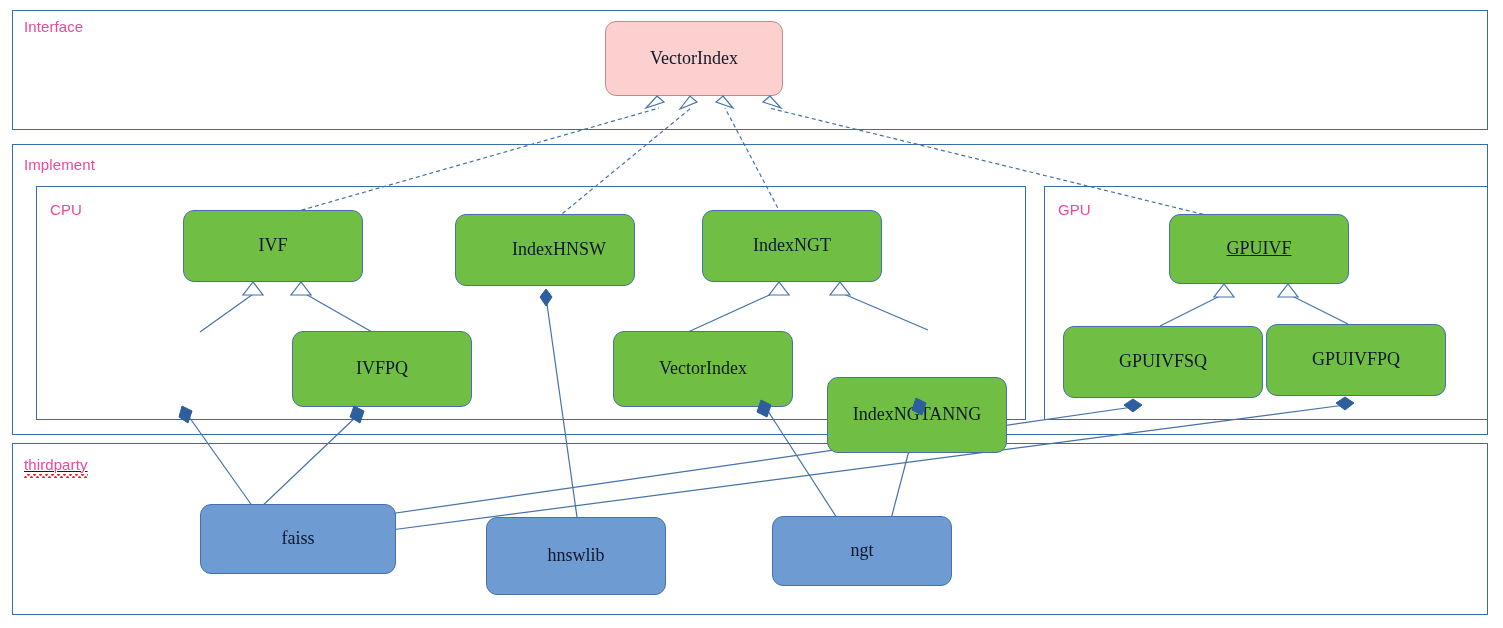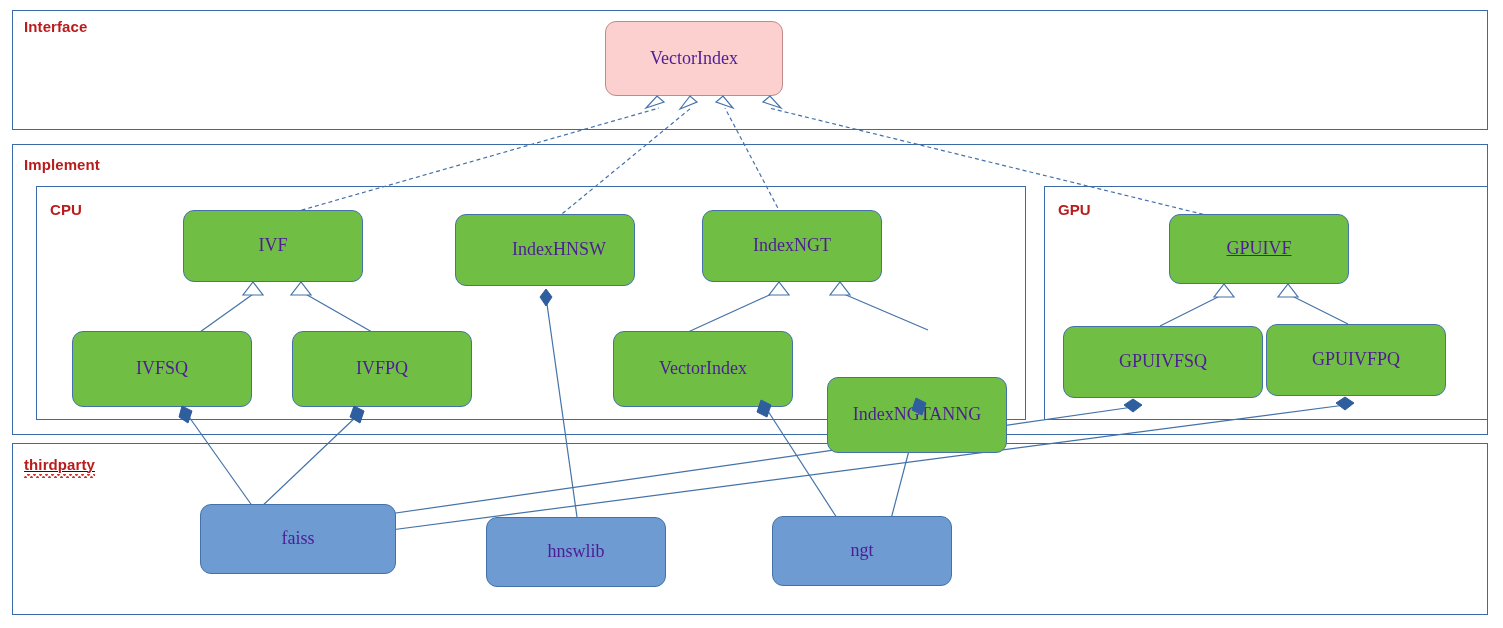--- a/index.html
+++ b/index.html
@@ -16,24 +16,23 @@
   .panel{
     position:absolute;
     box-sizing:border-box;
     border:1px solid #3A6AA8;
     background:transparent;
   }
   .panel-label{
     position:absolute;
     font-family:"Liberation Sans", sans-serif;
     font-size:15px;
-    color:#b91c1c;
+    color:#ec4899;
     white-space:nowrap;
     letter-spacing:0.1px;
-    font-weight:bold;
   }
   .spell-error{
     text-decoration:underline;
     text-decoration-color:#1a1a1a;
     text-decoration-thickness:1px;
     position:relative;
     display:inline-block;
   }
   .spell-error::after{
     content:"";
@@ -52,21 +51,21 @@
   .node{
     position:absolute;
     box-sizing:border-box;
     border:1px solid #4472A8;
     border-radius:11px;
     display:flex;
     align-items:center;
     justify-content:center;
     font-family:"Liberation Serif", serif;
     font-size:18px;
-    color:#4c1d95;
+    color:#0f172a;
     text-align:center;
     line-height:1.1;
     z-index:5;
   }
   .node.green{ background:#70BF44; }
   .node.blue{ background:#6E9BD1; }
   .node.pink{ background:#FBD0CE; border-color:#C08A8A; }
   svg.edges{
     position:absolute;
     left:0; top:0;
@@ -134,31 +133,30 @@
 
     <path class="edge" d="M 921 405 L 891 519"></path>
   </svg>
 
   <div class="node pink" style="left:605px; top:21px; width:178px; height:75px;">VectorIndex</div>
 
   <div class="node green" style="left:183px; top:210px; width:180px; height:72px;">IVF</div>
   <div class="node green" style="left:455px; top:214px; width:180px; height:72px;padding-left:28px;">IndexHNSW</div>
   <div class="node green" style="left:702px; top:210px; width:180px; height:72px;">IndexNGT</div>
 
-  <div class="node green" style="left:72px; top:331px; width:180px; height:76px;">IVFSQ</div>
   <div class="node green" style="left:292px; top:331px; width:180px; height:76px;">IVFPQ</div>
   <div class="node green" style="left:613px; top:331px; width:180px; height:76px;">VectorIndex</div>
   <div class="node green" style="left:827px; top:329px; width:180px; height:76px;margin-top:48px;">IndexNGTANNG</div>
 
   <div class="node green" style="left:1169px; top:214px; width:180px; height:70px;text-decoration:underline;">GPUIVF</div>
   <div class="node green" style="left:1063px; top:326px; width:200px; height:72px;">GPUIVFSQ</div>
   <div class="node green" style="left:1266px; top:324px; width:180px; height:72px;">GPUIVFPQ</div>
 
   <div class="node blue" style="left:200px; top:504px; width:196px; height:70px;">faiss</div>
-  <div class="node blue" style="left:486px; top:517px; width:180px; height:70px;">hnswlib</div>
+  <div class="node blue" style="left:486px; top:517px; width:180px; height:78px;">hnswlib</div>
   <div class="node blue" style="left:772px; top:516px; width:180px; height:70px;">ngt</div>
 
   <svg class="edges edges-top" viewBox="0 0 1503 628">
 
     <polygon class="tri-open" points="646,108 664,102 657,96"></polygon>
     <polygon class="tri-open" points="680,109 697,102 690,96"></polygon>
     <polygon class="tri-open" points="733,108 716,102 723,96"></polygon>
     <polygon class="tri-open" points="781,108 763,102 770,96"></polygon>
 
     <polygon class="tri-open" points="243,295 263,295 253,282"></polygon>

